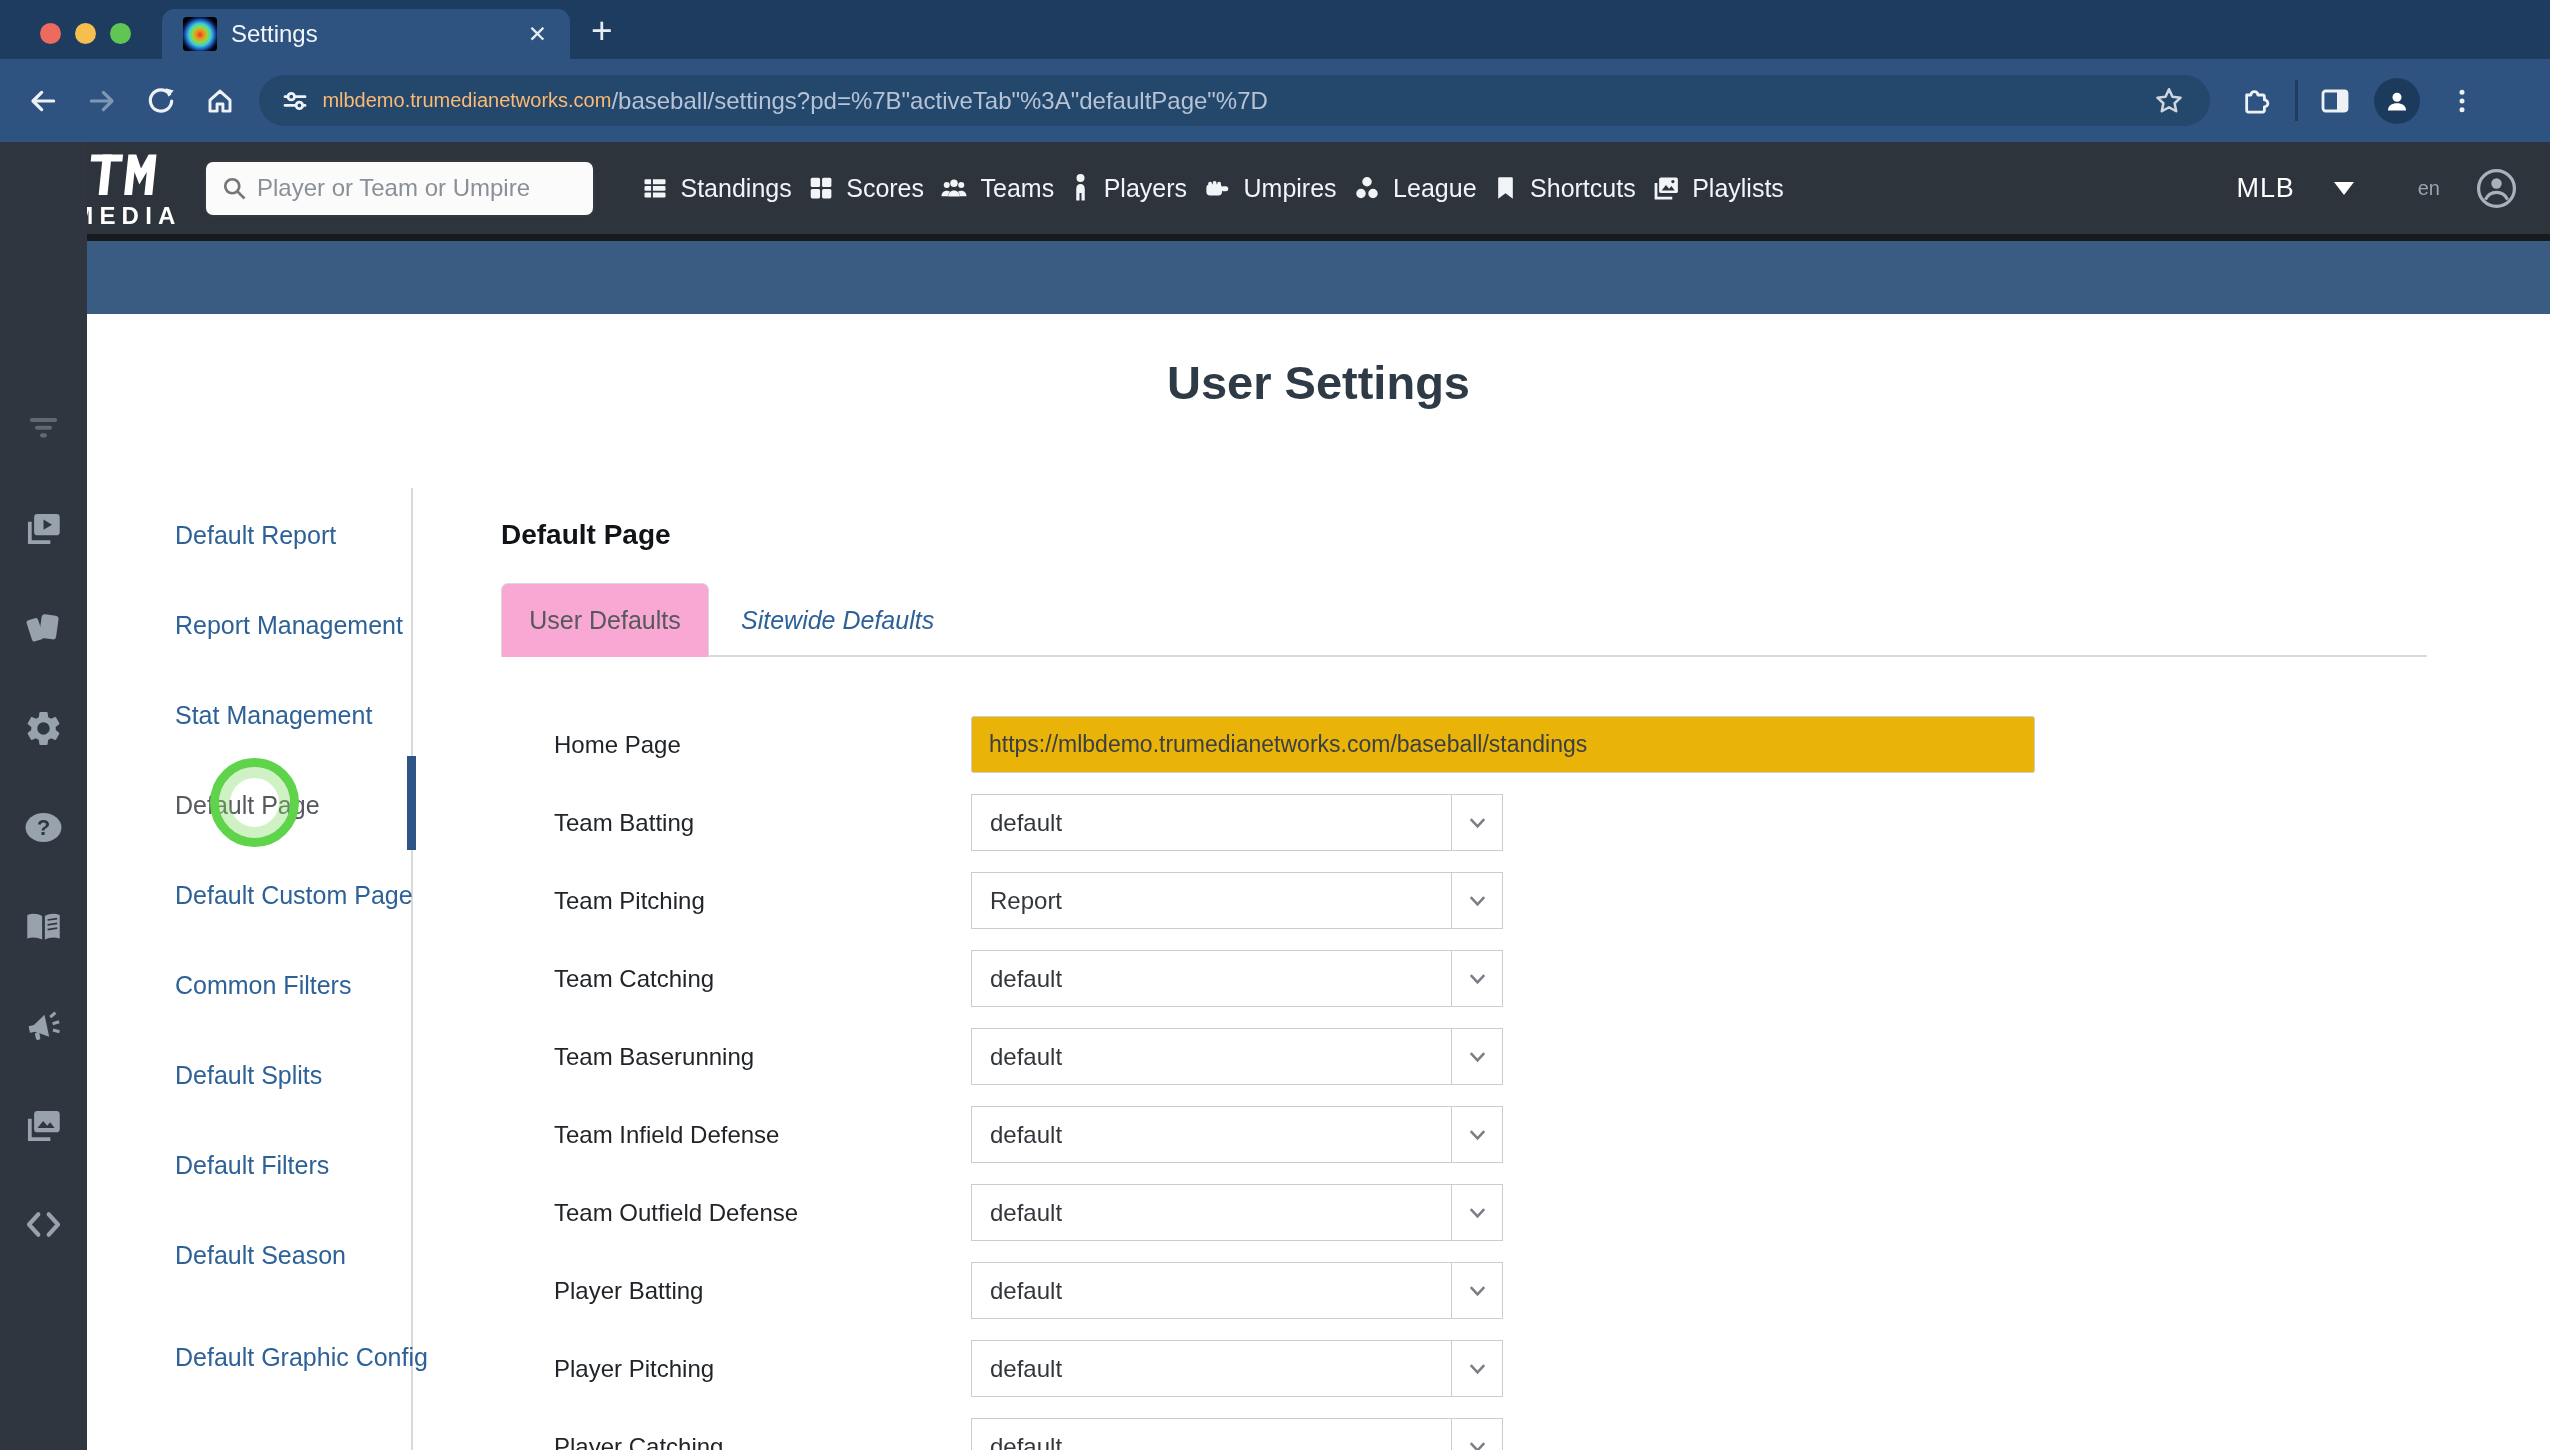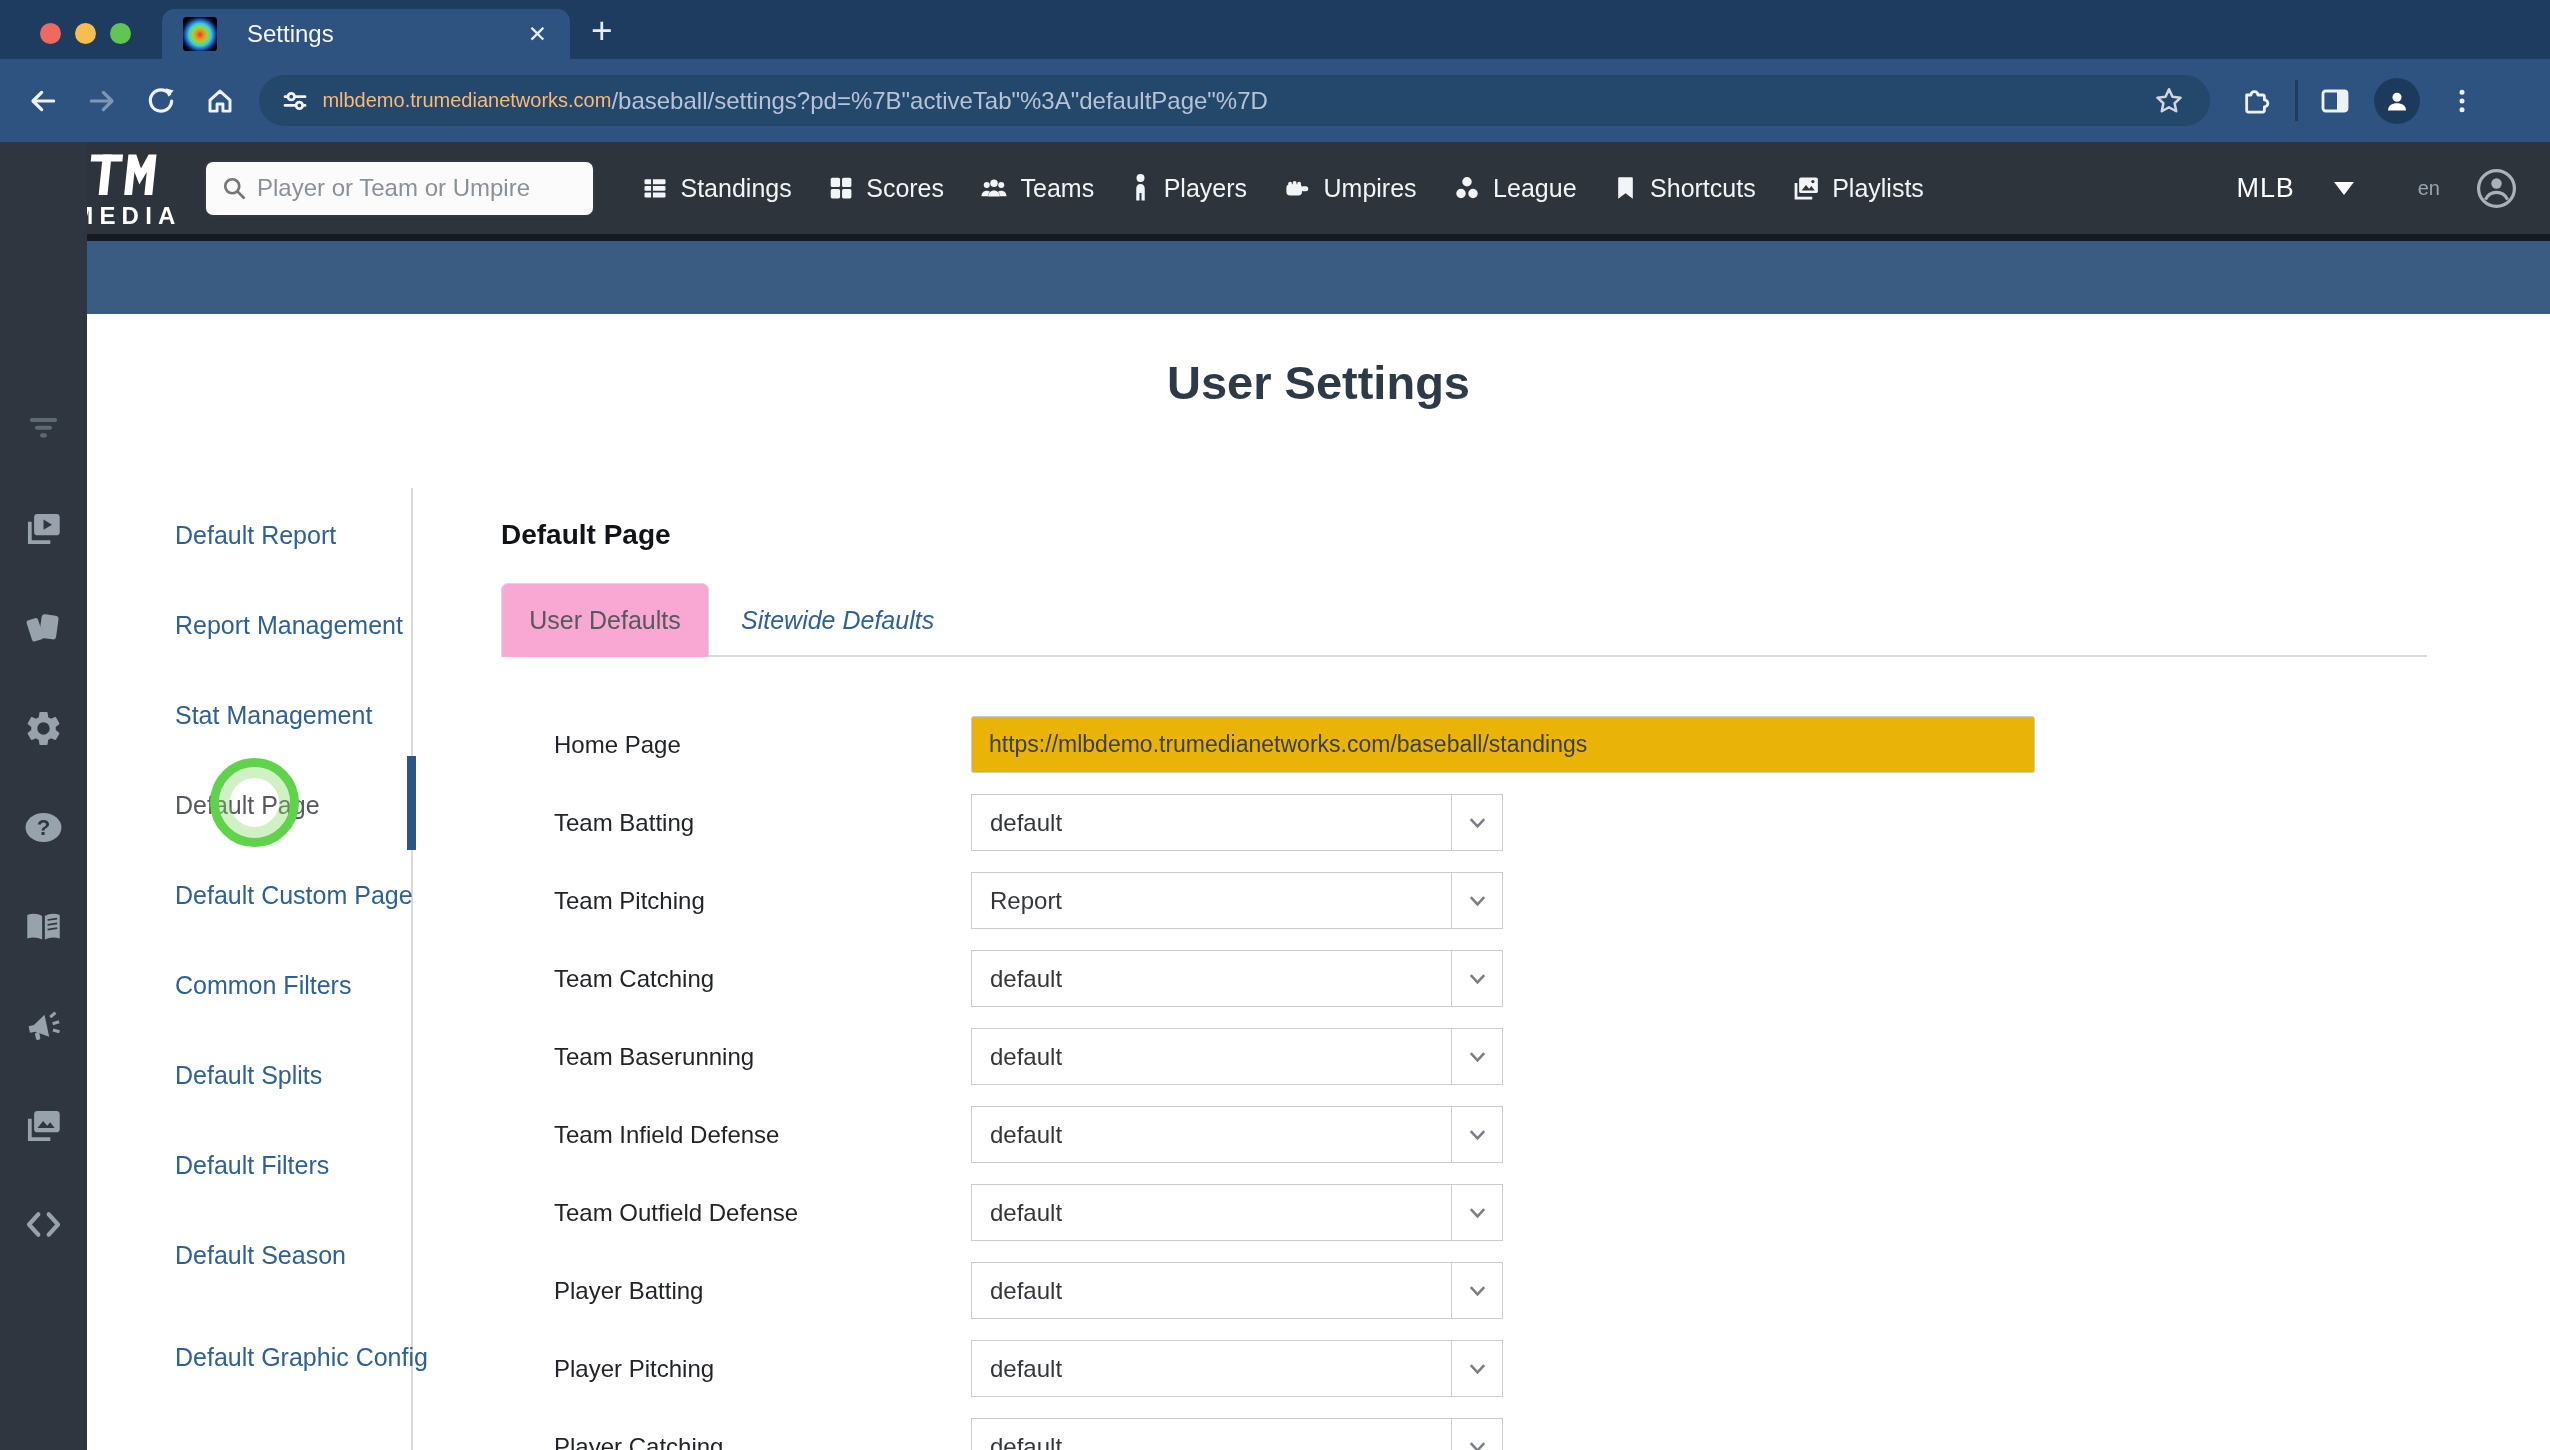--- a/index.html
+++ b/index.html
@@ -14,42 +14,42 @@
   
   .tabstrip{left:0;top:0;width:2550px;height:59px;background:#1e3b60;}
   .traffic{border-radius:50%;width:21px;height:21px;top:23px;}
   .tl-red{left:40px;background:#ed6a5e;}
   .tl-yellow{left:75px;background:#f4bf4f;}
   .tl-green{left:110px;background:#61c554;}
   .tab{left:162px;top:9px;width:408px;height:50px;background:#2f5381;border-radius:12.4px 12.4px 0 0;display:flex;align-items:center;}
   .favicon{width:34px;height:34px;margin-left:21px;border-radius:3.5px;background:
     radial-gradient(circle at 50% 52%, #e03a2f 0%, #f08c1e 16%, #9fd438 30%, #38d4d0 45%, #2469c9 58%, #0a1b4d 70%, #000 80%);
     background-color:#000;}
-  .tab-title{color:#f2f5f9;font-size:24px;margin-left:30px;flex:1;}
+  .tab-title{color:#f2f5f9;font-size:24px;margin-left:14px;flex:1;}
   .tab-close{color:#e8edf4;font-size:23px;margin-right:23px;cursor:default;}
   .newtab{left:591px;top:12.4px;color:#e8edf4;font-size:37px;font-weight:300;line-height:37px;}
   .toolbar{left:0;top:59px;width:2550px;height:83px;background:#2f5381;display:flex;align-items:center;}
   .tb-icon{color:#eef2f7;margin-left:27px;}
   .tb-icon.dim{color:#7f97b5;}
   .urlpill{margin-left:23px;width:1951px;height:51px;background:#24476c;border-radius:26px;display:flex;align-items:center;}
   .url-host{color:#fdba74;font-size:20px;margin-left:12.4px;white-space:nowrap;}
   .url-path{color:#b6c3d6;font-size:24px;white-space:nowrap;}
   .pill-spacer{flex:1;}
   .divider-v{width:2.7px;height:41px;background:#1d3c5e;margin-left:23px;}
   .avatarbtn{width:46px;height:46px;border-radius:50%;background:#1c3a5c;margin-left:23px;display:flex;align-items:center;justify-content:center;}
 
   
   .appnav{left:0;top:142px;width:2550px;height:92px;background:#2e343c;display:flex;align-items:center;}
   .navline{left:0;top:234px;width:2550px;height:7px;background:#171b20;}
   .bluestrip{left:87px;top:241px;width:2463px;height:73px;background:#3a5b82;}
   .brand{width:204px;height:92px;position:relative;flex:0 0 auto;}
   .brand-text{position:absolute;left:5.3px;top:60px;color:#fff;font-size:24px;font-weight:700;letter-spacing:6.2px;}
   .searchbox{width:387px;height:53px;background:#fbfbfb;border:2.7px solid #33383e;border-radius:9px;display:flex;align-items:center;flex:0 0 auto;}
   .search-ph{color:#8a9097;font-size:24px;margin-left:9px;}
-  .navitems{display:flex;align-items:center;margin-left:46px;gap:35px;}
+  .navitems{display:flex;align-items:center;margin-left:46px;gap:15px;}
   .navitem{display:flex;align-items:center;gap:11.5px;color:#f2f5f8;font-size:25px;white-space:nowrap;}
   .nav-right{margin-left:auto;display:flex;align-items:center;margin-right:32px;}
   .league{color:#fff;font-size:27px;letter-spacing:0.9px;}
   .caret{width:0;height:0;border-left:10.6px solid transparent;border-right:10.6px solid transparent;border-top:13.3px solid #fff;margin-left:39px;}
   .lang{color:#9aa4ae;font-size:20px;margin-left:64px;}
   .accounticon{margin-left:35px;color:#a9b2bb;}
 
   
   .sidebar{left:0;top:142px;width:87px;height:1309px;background:#30363f;}
   .sb-icon{left:23px;color:#98a2ac;}

